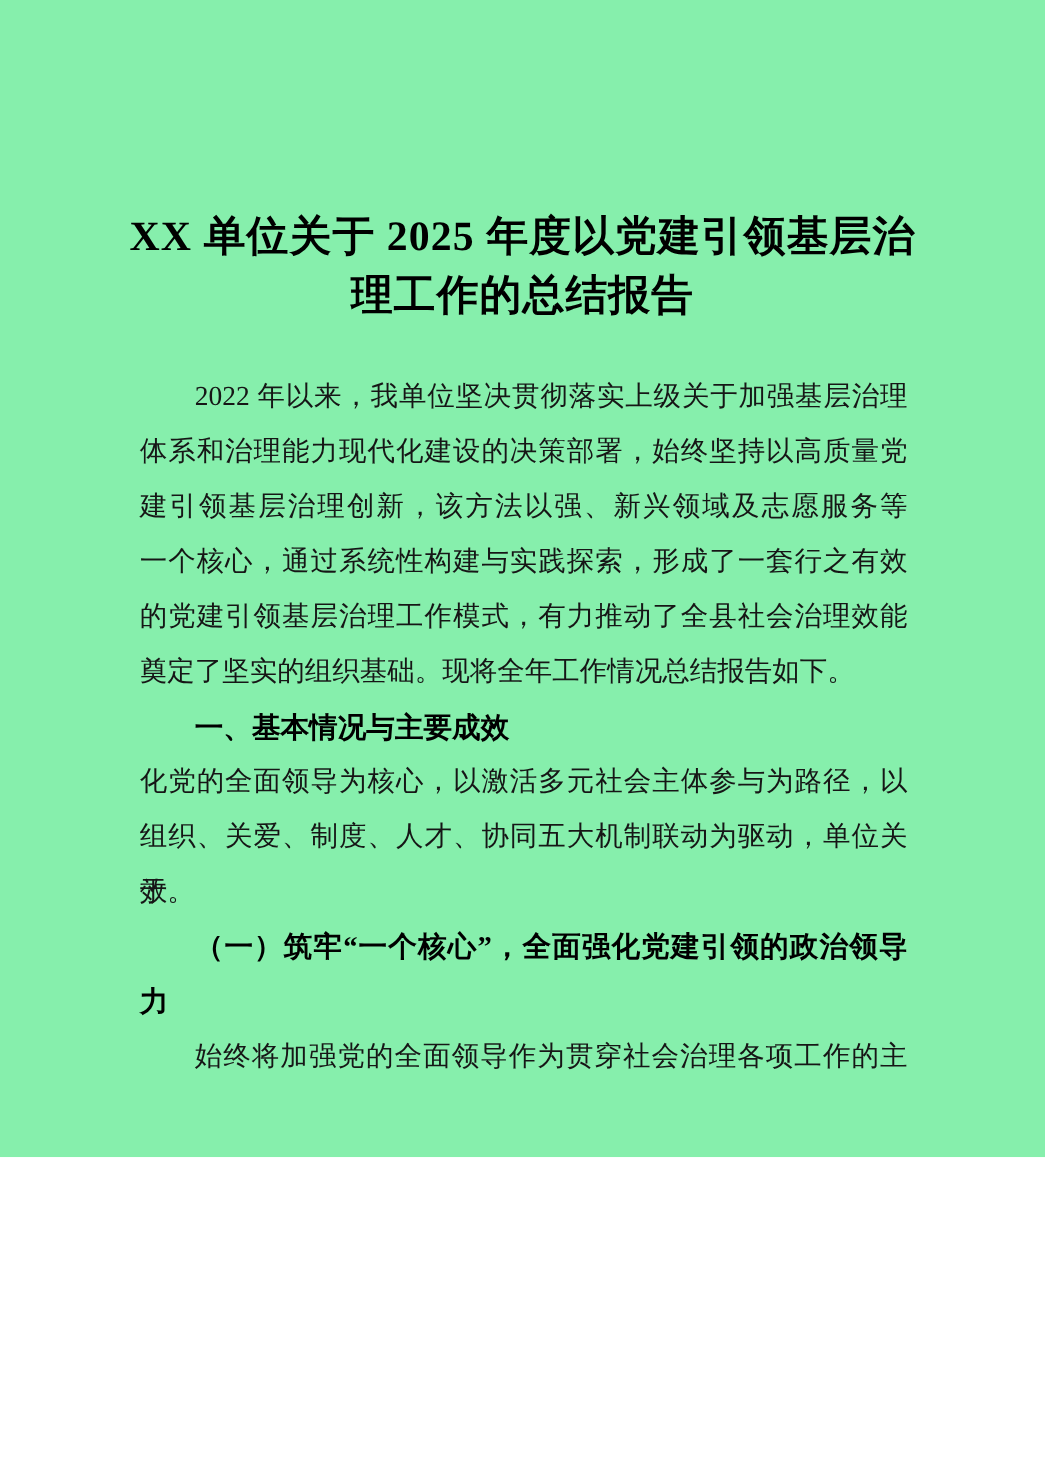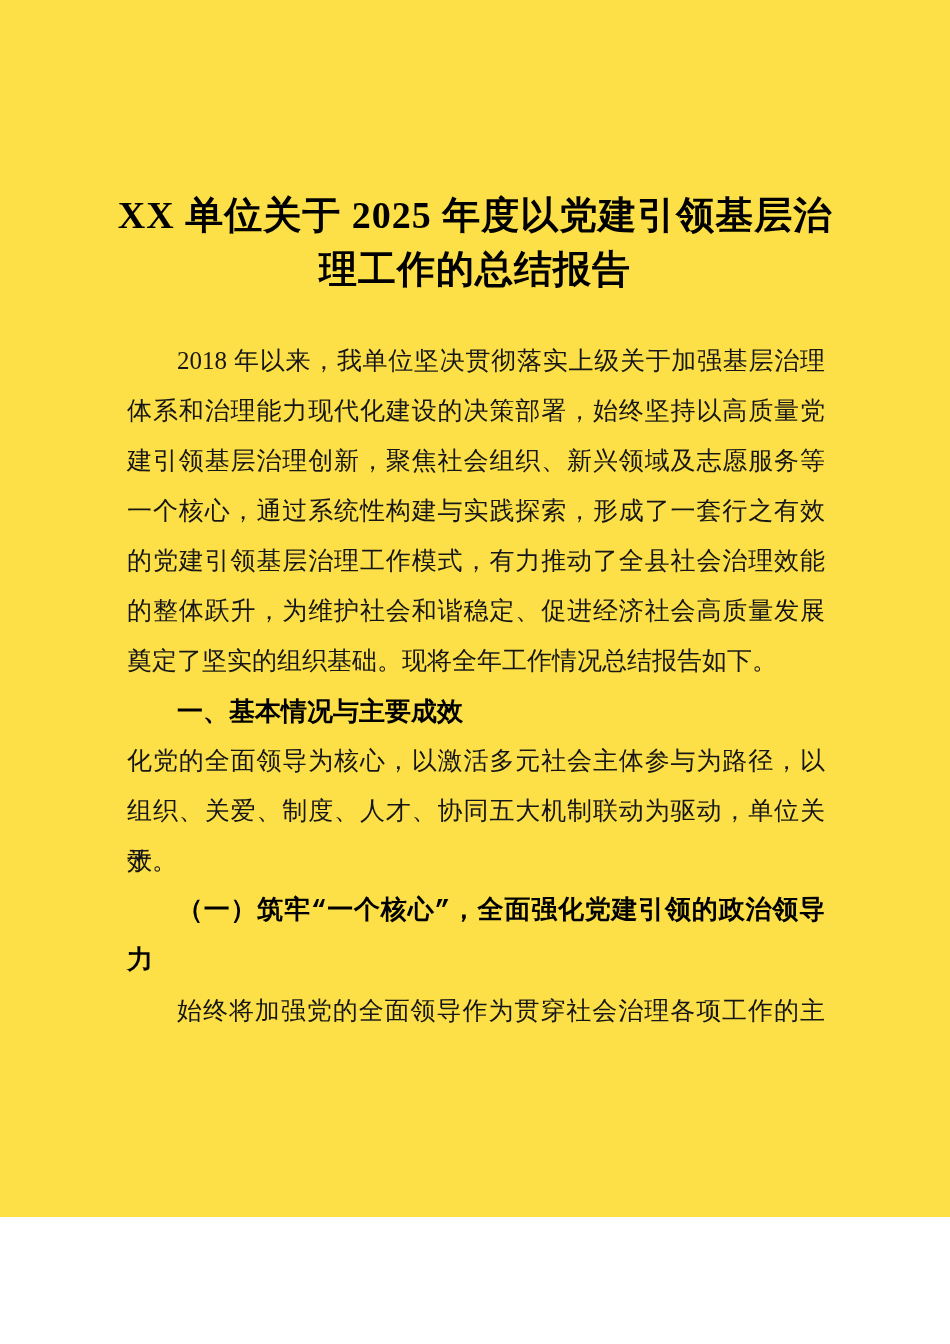--- a/index.html
+++ b/index.html
@@ -1,20 +1,20 @@
 <!DOCTYPE html>
 <html><head>
 <meta charset="utf-8">
 <style>
   html, body { margin: 0; padding: 0; background: #ffffff; }
   .page {
     position: relative;
     width: 950px;
-    height: 1217px;
-    background: #fde047;
+    height: 1052px;
+    background: #86efac;
     overflow: hidden;
     font-family: "Liberation Serif", "DejaVu Serif", serif;
     color: #161616;
   }
   .title {
     position: absolute;
     top: 188px;
     left: 75px;
     width: 800px;
     text-align: center;
@@ -49,21 +49,20 @@
     font-family: "Liberation Sans", "DejaVu Sans", sans-serif;
     font-weight: bold;
     font-size: 26px;
     color: #000000;
   }
   
   .h2 {
     font-weight: bold;
     font-size: 26px;
     color: #000000;
-    font-family: Liberation Mono, monospace;
   }
   .footer {
     position: absolute;
     top: 1239px;
     left: 0;
     width: 950px;
     text-align: center;
     font-size: 17px;
     line-height: 32px;
   }
@@ -74,26 +73,25 @@
 <body>
 
 <div class="page">
 
   <div class="title">
     <div>XX 单位关于 2025 年度以党建引领基层治</div>
     <div>理工作的总结报告</div>
   </div>
 
   <div class="content">
-    <div class="line jf ind">2018 年以来，我单位坚决贯彻落实上级关于加强基层治理</div>
+    <div class="line jf ind">2022 年以来，我单位坚决贯彻落实上级关于加强基层治理</div>
     <div class="line jf">体系和治理能力现代化建设的决策部署，始终坚持以高质量党</div>
-    <div class="line jf">建引领基层治理创新，聚焦社会组织、新兴领域及志愿服务等</div>
+    <div class="line jf">建引领基层治理创新，该方法以强、新兴领域及志愿服务等</div>
     <div class="line jf">一个核心，通过系统性构建与实践探索，形成了一套行之有效</div>
     <div class="line jf">的党建引领基层治理工作模式，有力推动了全县社会治理效能</div>
-    <div class="line jf">的整体跃升，为维护社会和谐稳定、促进经济社会高质量发展</div>
     <div class="line">奠定了坚实的组织基础。现将全年工作情况总结报告如下。</div>
     <div class="line h1 ind">一、基本情况与主要成效</div>
     <div class="line jf">化党的全面领导为核心，以激活多元社会主体参与为路径，以</div>
     <div class="line jf">组织、关爱、制度、人才、协同五大机制联动为驱动，单位关于</div>
     <div class="line">效。</div>
     <div class="line h2 jf ind">（一）筑牢“一个核心”，全面强化党建引领的政治领导</div>
     <div class="line h2">力</div>
     <div class="line jf ind">始终将加强党的全面领导作为贯穿社会治理各项工作的主</div>
   </div>
 

